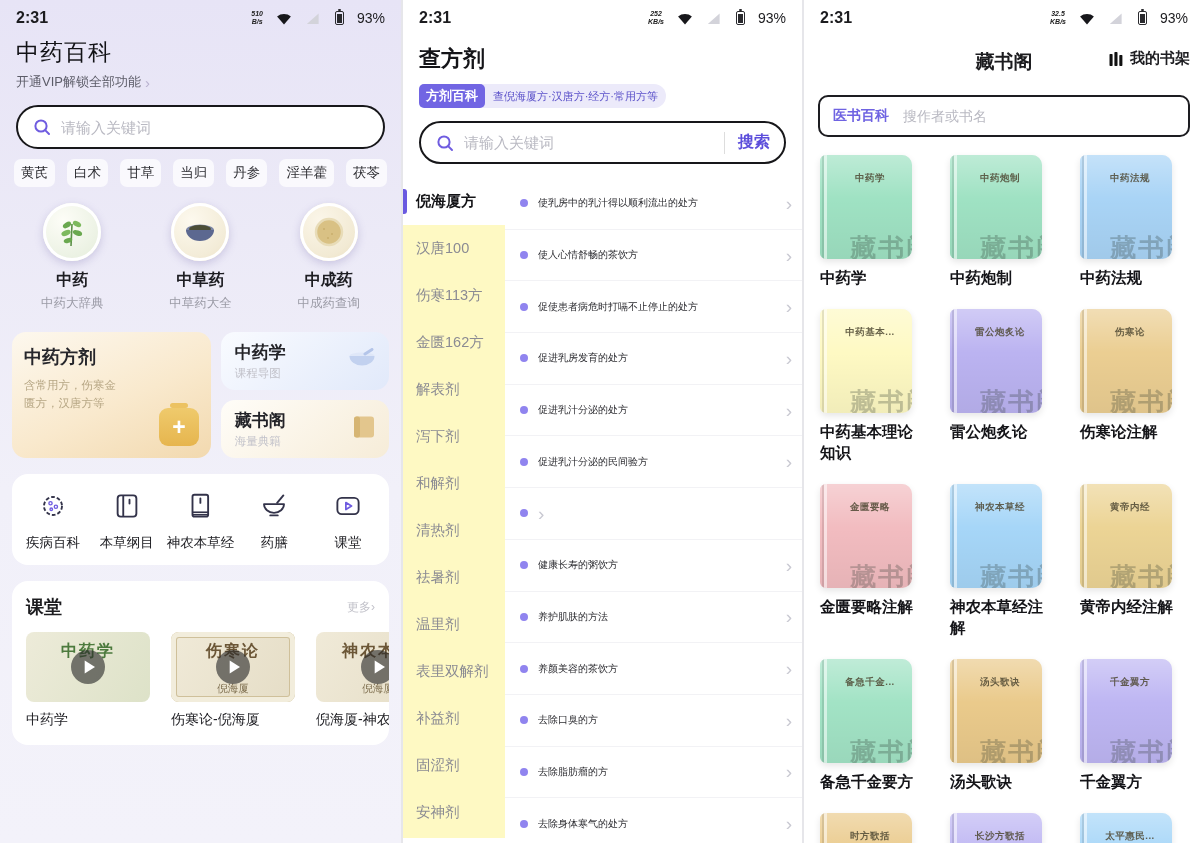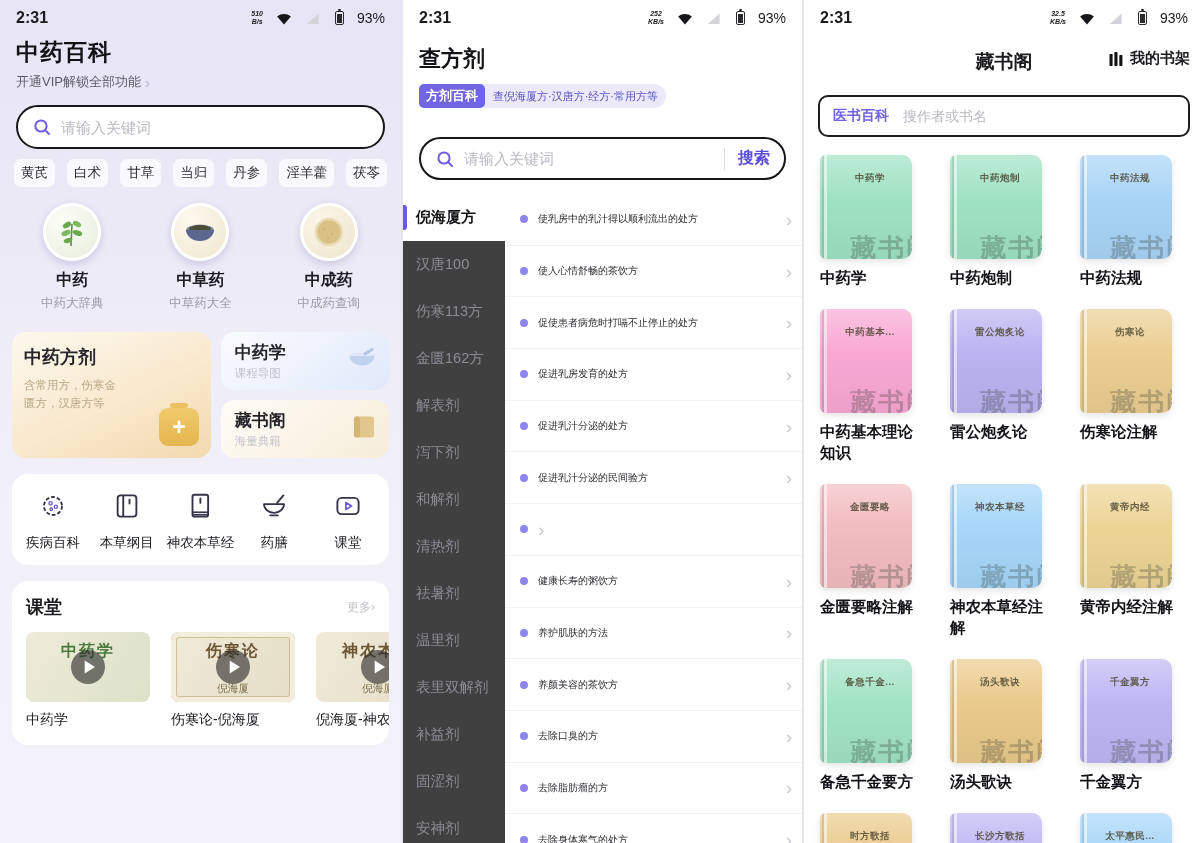--- a/index.html
+++ b/index.html
@@ -18,21 +18,21 @@
   .net{display:flex;flex-direction:column;align-items:center;font-size:7px;
     font-weight:700;line-height:1.1;color:#222}
   .sb-ic{display:block}
   .batt{width:9px;height:14px;border:1.5px solid #2a2a2e;border-radius:2px;position:relative;margin-left:2px}
   .batt::before{content:"";position:absolute;left:1px;right:1px;bottom:1px;top:2px;background:#2a2a2e}
   .batt::after{content:"";position:absolute;top:-3px;left:2px;right:2px;height:2px;background:#2a2a2e;border-radius:1px}
   .battpct{font-size:14px;font-weight:500}
 
   
   .p1{background:linear-gradient(180deg,#e7e4f6 0%,#eceaf7 28%,#f1f0f9 58%,#f3f2fa 100%)}
-  .app-title{margin:8px 16px 0;font-size:23px;font-weight:700;color:#121216;letter-spacing:1px}
+  .app-title{margin:8px 16px 0;font-size:23px;font-weight:400;color:#121216;letter-spacing:1px}
   .vip{margin:5px 16px 0;font-size:13px;color:#5c5c68;display:flex;align-items:center;gap:4px}
   .vip .vchev{color:#b9b2cf;font-size:15px}
   .searchbar{margin:14px 16px 10px;height:44px;background:#fff;border:2px solid #17171a;
     border-radius:24px;display:flex;align-items:center;padding:0 14px;gap:9px}
   .searchbar input{border:none;outline:none;flex:1;font-size:15px;background:transparent;color:#333;min-width:0}
   input::placeholder{color:#b9b9c2}
   .chips{display:flex;justify-content:space-between;margin:2px 14px 0}
   .chip{font-size:13.5px;color:#2e2e33;background:rgba(255,255,255,.72);padding:5px 7px;border-radius:7px}
   .cats{display:flex;margin:16px 8px 0}
   .cat{flex:1;text-align:center}
@@ -77,30 +77,30 @@
   .ct{position:absolute;top:9px;left:0;right:0;text-align:center;font-family:"DejaVu Serif",serif;
     font-weight:700;font-size:16px;color:#6b5636;letter-spacing:2px}
   .v0 .ct{color:#4c7a3d}
   .cs{position:absolute;bottom:6px;left:0;right:0;text-align:center;font-size:10.5px;color:#7a6a4a}
   .playo{position:absolute;left:50%;top:50%;width:36px;height:36px;transform:translate(-50%,-50%)}
   .vid .l{font-size:14px;color:#202025;margin-top:9px;white-space:nowrap}
 
   
   .p2{background:#fff}
   .h2t{margin:15px 16px 0;font-size:22px;font-weight:800;color:#141418}
-  .badge-row{display:inline-flex;align-items:center;margin:10px 16px 16px;background:#eceafa;border-radius:12px}
+  .badge-row{display:inline-flex;align-items:center;margin:10px 16px 0;background:#eceafa;border-radius:12px}
   .badge{background:#7165e3;color:#fff;font-size:13px;font-weight:700;padding:3px 7px;border-radius:5px}
   .badge-desc{font-size:11px;color:#5a50c9;padding:0 8px;font-weight:500}
   .searchbar2{margin:13px 16px 0;height:43px;background:#fff;border:2px solid #17171a;border-radius:23px;
     display:flex;align-items:center;padding:0 14px;gap:9px}
   .searchbar2 input{border:none;outline:none;flex:1;font-size:15px;min-width:0}
   .sbtn{font-size:16px;font-weight:700;color:#5b4ddb;border-left:1px solid #ddd;padding-left:13px;
     height:22px;display:flex;align-items:center;flex:none}
   .content2{display:flex;margin-top:14px;height:660px}
-  .snav{width:102px;background:#404040;flex:none}
+  .snav{width:102px;background:#fef9c3;flex:none}
   .snav-item{height:47px;display:flex;align-items:center;padding-left:13px;font-size:14.5px;
     color:#8b8b93;position:relative}
   .snav-item.active{background:#fff;color:#131316;font-weight:800;font-size:15px}
   .snav-item.active::before{content:"";position:absolute;left:0;top:11px;bottom:11px;width:4px;
     background:#6a5ae0;border-radius:0 3px 3px 0}
   .flist{flex:1;min-width:0}
   .frow{height:51.7px;display:flex;align-items:center;gap:10px;padding:0 10px 0 15px;
     border-bottom:1px solid #f2f2f5}
   .dot{width:8px;height:8px;border-radius:50%;background:#9084ef;flex:none}
   .ftxt{flex:1;font-size:10px;color:#2c2c31;white-space:nowrap;overflow:hidden}
@@ -492,21 +492,21 @@
           <div class="blabel">中药炮制</div>
         </div>
         <div class="bookcell">
           <div class="cover" style="background-color: rgb(169, 212, 246);">
             <span class="ctitle">中药法规</span>
             <span class="wmark">藏书阁</span>
           </div>
           <div class="blabel">中药法规</div>
         </div>
         <div class="bookcell">
-          <div class="cover" style="background-color: #f9a8d4;">
+          <div class="cover" style="background-color: #fef9c3;">
             <span class="ctitle">中药基本...</span>
             <span class="wmark">藏书阁</span>
           </div>
           <div class="blabel">中药基本理论知识</div>
         </div>
         <div class="bookcell">
           <div class="cover" style="background-color: rgb(187, 179, 241);">
             <span class="ctitle">雷公炮炙论</span>
             <span class="wmark">藏书阁</span>
           </div>

